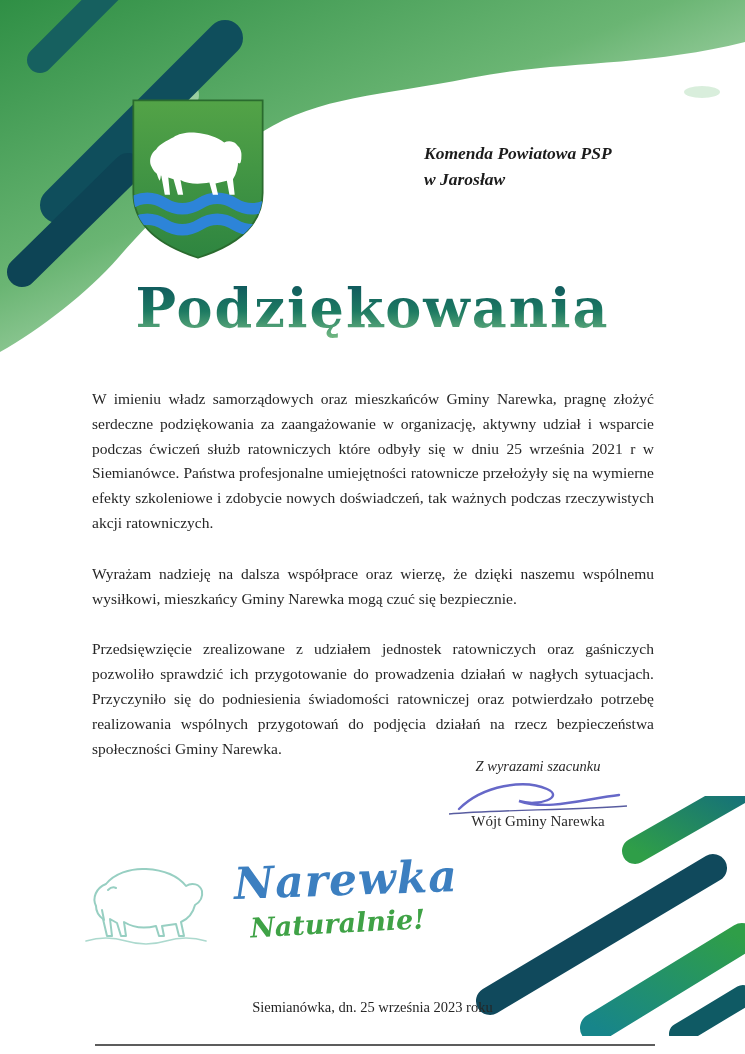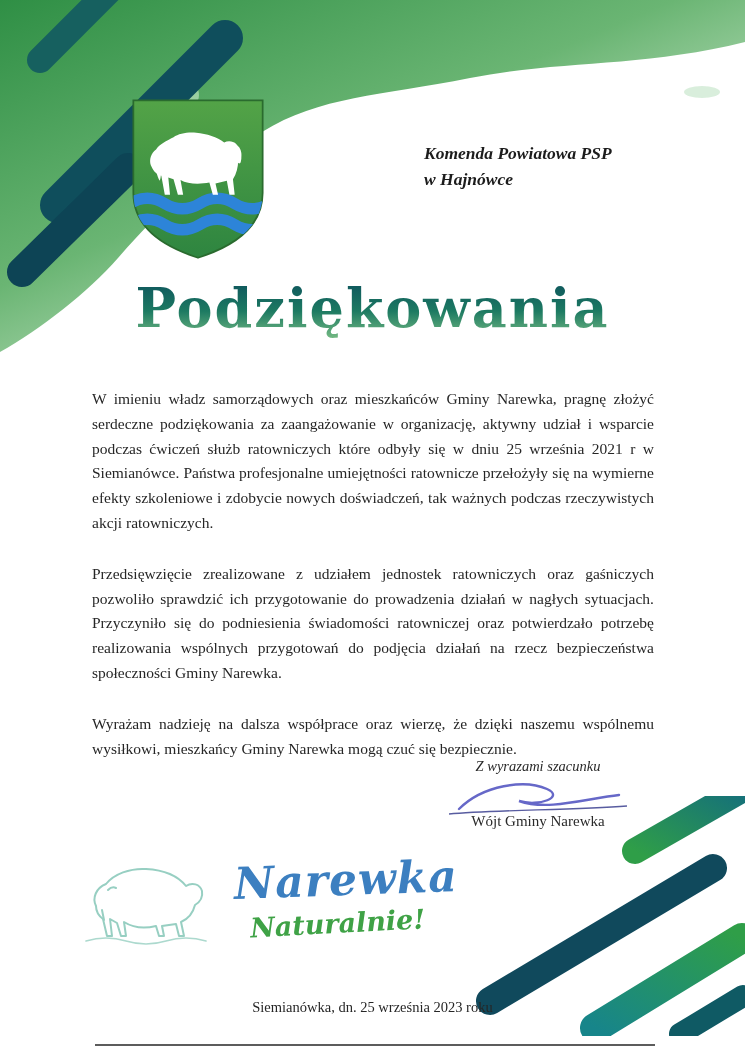--- a/index.html
+++ b/index.html
@@ -152,29 +152,29 @@
            L122,112 L116,112 L113,96 L100,99 L103,112 L97,112 L93,98
            C82,100 68,100 60,95 L63,112 L57,112 L52,94 L46,92 L48,112 L42,112 L38,90
            C34,89 30,86 28,82 Z"></path>
       <path d="M31,78 C32,86 34,92 36,96 C38,92 38,84 37,78 Z" fill="#ffffff"></path>
       <path d="M120,56 C127,56 129,64 127,74" stroke="#ffffff" stroke-width="4" fill="none" stroke-linecap="round"></path>
     </g>
   </svg>
 
   <div class="recipient">
     <div>Komenda Powiatowa PSP</div>
-    <div>w Hajnówce</div>
+    <div>w Jarosław</div>
   </div>
 
   <h1 class="title">Podziękowania</h1>
 
   <div class="letter-body">
     <p>W imieniu władz samorządowych oraz mieszkańców Gminy Narewka, pragnę złożyć serdeczne podziękowania za zaangażowanie w organizację, aktywny udział i wsparcie podczas ćwiczeń służb ratowniczych które odbyły się w dniu 25 września 2021 r w Siemianówce. Państwa profesjonalne umiejętności ratownicze przełożyły się na wymierne efekty szkoleniowe i zdobycie nowych doświadczeń, tak ważnych podczas rzeczywistych akcji ratowniczych.</p>
+    <p>Wyrażam nadzieję na dalsza współprace oraz wierzę, że dzięki naszemu wspólnemu wysiłkowi, mieszkańcy Gminy Narewka mogą czuć się bezpiecznie.</p>
     <p>Przedsięwzięcie zrealizowane z udziałem jednostek ratowniczych oraz gaśniczych pozwoliło sprawdzić ich przygotowanie do prowadzenia działań w nagłych sytuacjach. Przyczyniło się do podniesienia świadomości ratowniczej oraz potwierdzało potrzebę realizowania wspólnych przygotowań do podjęcia działań na rzecz bezpieczeństwa społeczności Gminy Narewka.</p>
-    <p>Wyrażam nadzieję na dalsza współprace oraz wierzę, że dzięki naszemu wspólnemu wysiłkowi, mieszkańcy Gminy Narewka mogą czuć się bezpiecznie.</p>
   </div>
 
   <div class="signature-block">
     <div class="salutation">Z wyrazami szacunku</div>
     <svg class="scribble" width="190" height="44" viewBox="0 0 190 44">
       <path d="M16,32 C40,8 82,2 104,12 C122,20 96,30 76,24 C104,34 142,22 176,18" stroke="#6668c8" stroke-width="2.4" fill="none" stroke-linecap="round"></path>
       <path d="M6,37 C50,33 130,33 184,29" stroke="#3b3f8f" stroke-width="1.4" fill="none" opacity="0.85"></path>
     </svg>
     <div class="sig-role">Wójt Gminy Narewka</div>
   </div>

